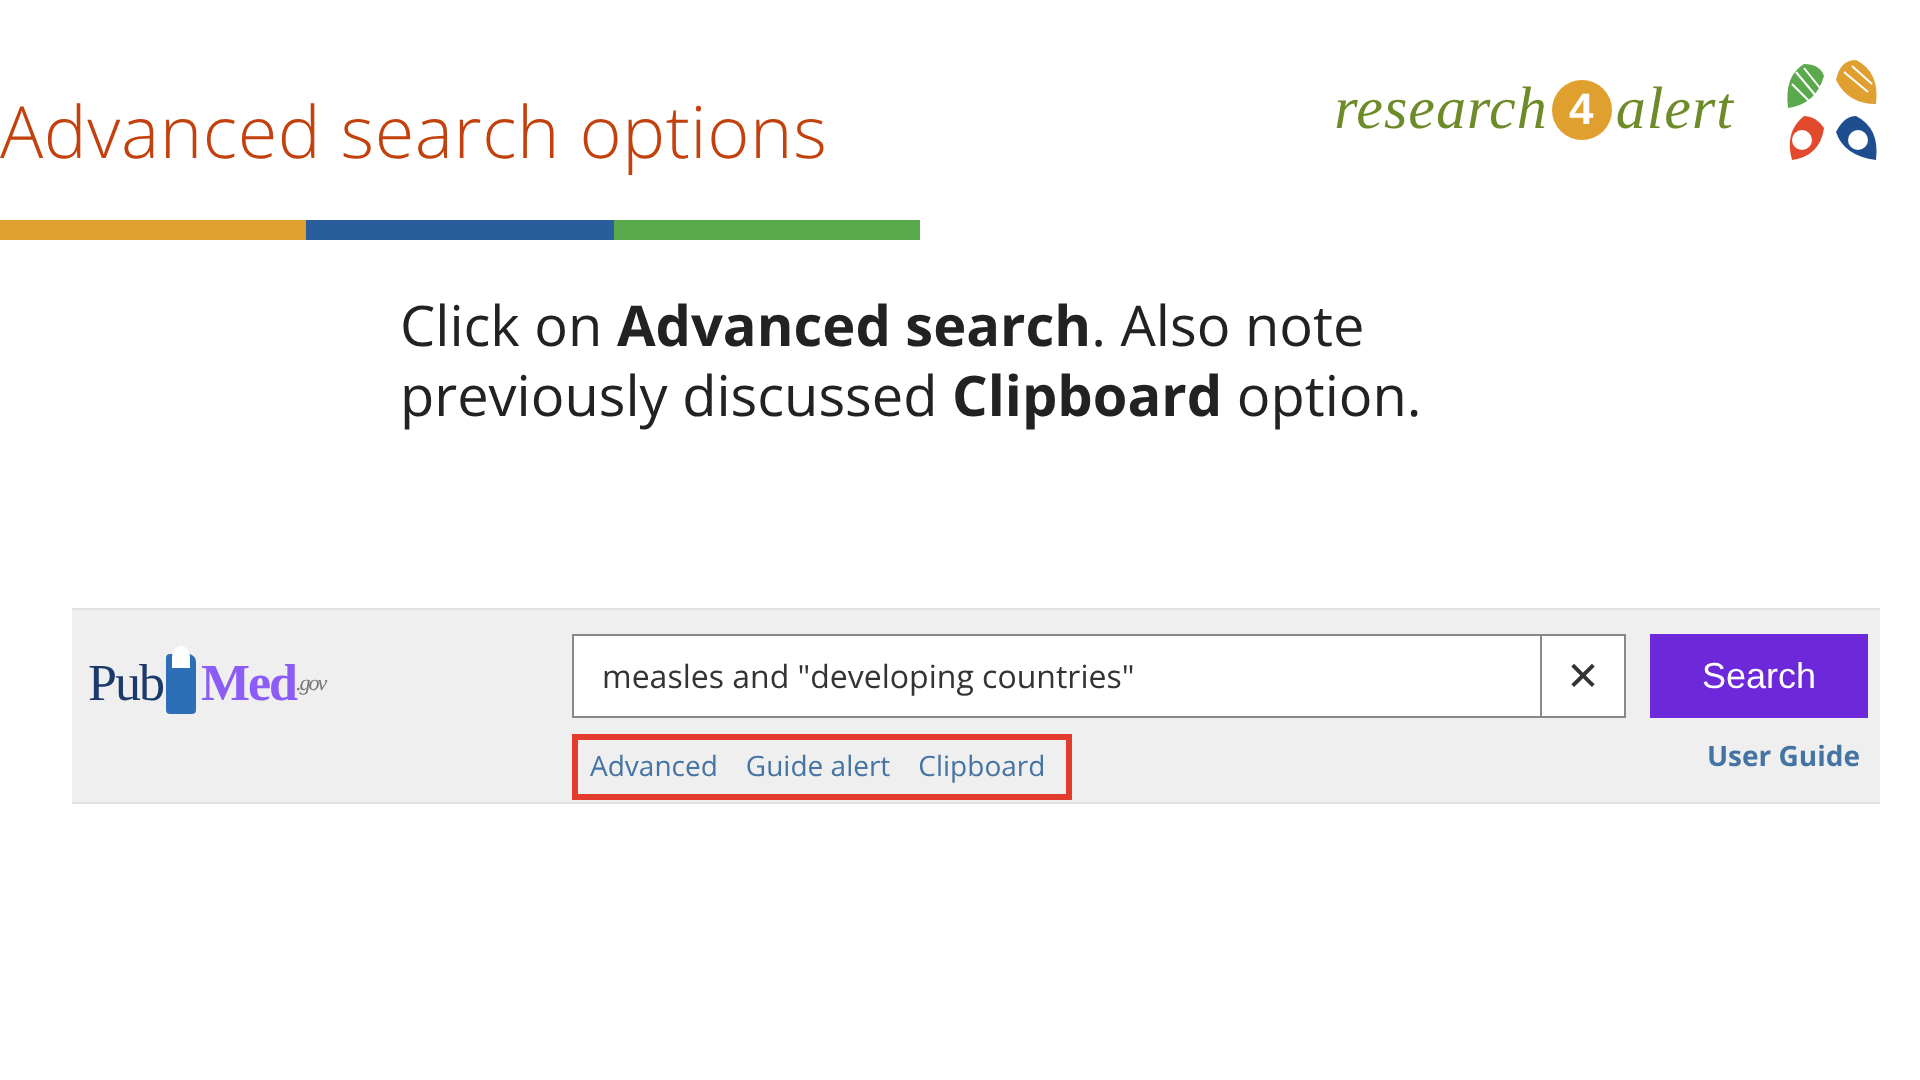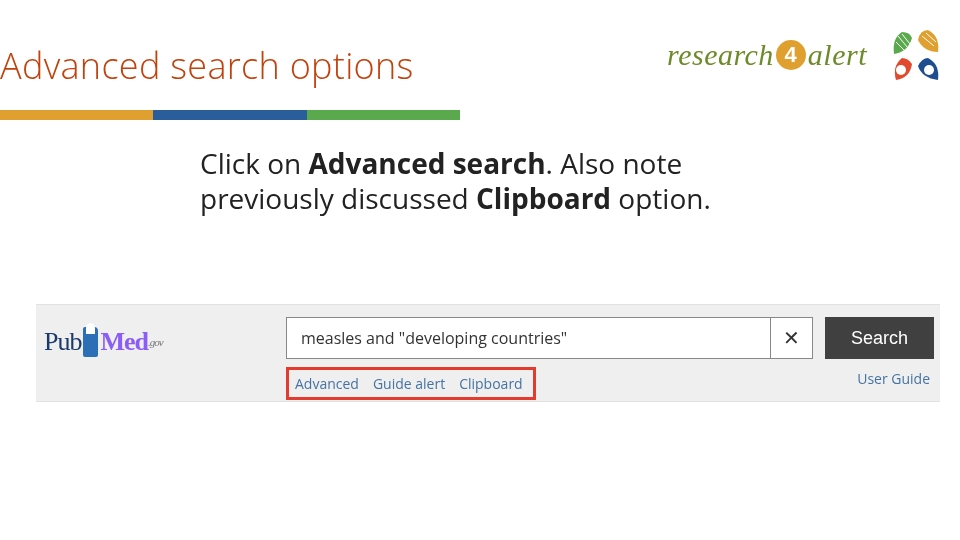--- a/index.html
+++ b/index.html
@@ -52,29 +52,29 @@
   .search-row { position:absolute; left:250px; top:12px; display:flex; align-items:stretch; height:42px; }
   .search-input {
     width:485px; height:42px; border:1px solid #888; background:#fff; padding:0 14px;
     font-size:16px; color:#333; outline:none; font-family:inherit;
   }
   .clear-btn {
     width:42px; height:42px; border:1px solid #888; border-left:none; background:#fff; color:#333;
     font-size:20px; cursor:pointer; display:flex; align-items:center; justify-content:center;
   }
   .search-btn {
-    height:42px; margin-left:12px; padding:0 26px; background:#404040; color:#fff; border:none; font-size:18px; cursor:pointer;
+    height:42px; margin-left:12px; padding:0 26px; background:#6d28d9; color:#fff; border:none; font-size:18px; cursor:pointer;
   }
 
   
   .sublinks { position:absolute; left:250px; top:62px; display:flex; gap:14px; padding:4px 10px 4px 6px; }
   .sublinks a { color:#4573a3; font-size:14px; text-decoration:none; cursor:pointer; }
   .highlight-box { border:3px solid #e33b2e; }
 
-  .userguide { position:absolute; right:10px; top:64px; color:#4573a3; font-size:14px; text-decoration:none; cursor:pointer; }
+  .userguide { position:absolute; right:10px; top:64px; color:#4573a3; font-size:14px; text-decoration:none; cursor:pointer;font-weight:bold; }
 </style>
 </head>
 <body>
 
 <div class="slide">
 
   <div class="title">Advanced search options</div>
 
   <div class="underline">
     <div class="seg orange"></div>

